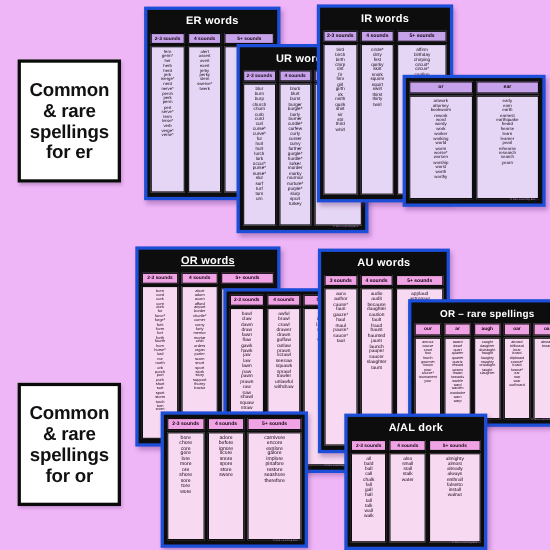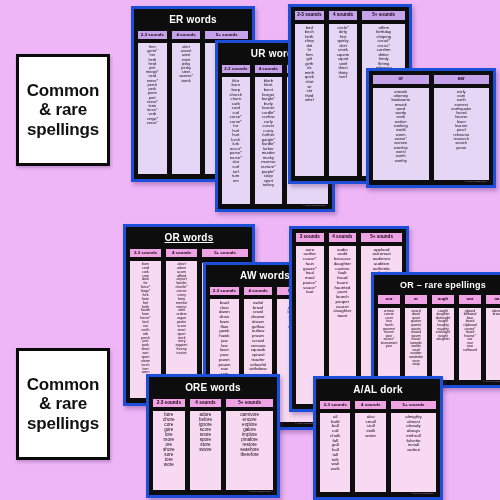--- a/index.html
+++ b/index.html
@@ -71,26 +71,28 @@
 </style>
 </head>
 <body style="background: rgb(238, 181, 247);">
 
 <div class="stage">
 
   <div class="textcard" style="left:16px;top:54px;width:94px;height:112px;">
     <span class="ln">Common</span>
     <span class="ln">&amp; rare</span>
     <span class="ln">spellings</span>
+    <span class="ln">for er</span>
   </div>
 
   <div class="textcard" style="left:16px;top:348px;width:94px;height:112px;">
     <span class="ln">Common</span>
     <span class="ln">&amp; rare</span>
     <span class="ln">spellings</span>
+    <span class="ln">for or</span>
   </div>
 
   <div id="cards-layer">
       <div class="card" style="left: 131px; top: 6px; width: 124px; height: 176px; z-index: 11;">
         <div class="inner t-purple">
           <div class="title" style="font-size: 10px;">ER words</div>
           <div class="cols">
             <div class="col">
               <div class="colhead" style="font-size: 4.4px;">2-3 sounds</div>
               <div class="collist" style="font-size: 3.9px;">
@@ -246,20 +248,21 @@
                 <span>turmoil</span>
                 <span>turnip</span>
               </div>
             </div>
           </div>
           <div class="credit">© Mrs Learning Bee</div>
         </div>
       </div>
       <div class="card" style="left: 288px; top: 4px; width: 124px; height: 180px; z-index: 13;">
         <div class="inner t-purple">
+          <div class="title" style="font-size: 10px;">IR words</div>
           <div class="cols">
             <div class="col">
               <div class="colhead" style="font-size: 4.6px;">2-3 sounds</div>
               <div class="collist" style="font-size: 4.2px;">
                 <span>bird</span>
                 <span>birch</span>
                 <span>birth</span>
                 <span>chirp</span>
                 <span>dirt</span>
                 <span>fir</span>
@@ -479,21 +482,20 @@
                   <span>vortex</span>
                 </div>
               </div>
             </div>
           </div>
           <div class="credit">© Mrs Learning Bee</div>
         </div>
       </div>
       <div class="card" style="left: 203px; top: 262px; width: 124px; height: 168px; z-index: 11;">
         <div class="inner t-pink">
-          <div class="title" style="font-size: 10px;">AW words</div>
           <div class="cols">
             <div class="col">
               <div class="colhead" style="font-size: 4.4px;">2-3 sounds</div>
               <div class="collist" style="font-size: 4.4px;">
                 <span>bawl</span>
                 <span>claw</span>
                 <span>dawn</span>
                 <span>draw</span>
                 <span>fawn</span>
                 <span>flaw</span>
@@ -544,20 +546,21 @@
                 <span>unlawful</span>
                 <span>withdrawal</span>
               </div>
             </div>
           </div>
           <div class="credit">© Mrs Learning Bee</div>
         </div>
       </div>
       <div class="card" style="left: 289px; top: 226px; width: 120px; height: 186px; z-index: 12;">
         <div class="inner t-pink">
+          <div class="title" style="font-size: 10px;">AU words</div>
           <div class="cols">
             <div class="col">
               <div class="colhead" style="font-size: 4.6px;">3 sounds</div>
               <div class="collist" style="font-size: 4.4px;">
                 <span>aura</span>
                 <span>author</span>
                 <span>cause*</span>
                 <span>faun</span>
                 <span>gauze*</span>
                 <span>haul</span>
@@ -691,21 +694,20 @@
                 <span>abroad</span>
                 <span>broad</span>
               </div>
             </div>
           </div>
           <div class="credit">© Mrs Learning Bee</div>
         </div>
       </div>
       <div class="card" style="left: 146px; top: 374px; width: 134px; height: 124px; z-index: 16;">
         <div class="inner t-pink">
-          <div class="title" style="font-size: 10px;">ORE words</div>
           <div class="cols">
             <div class="col">
               <div class="colhead" style="font-size: 4.6px;">2-3 sounds</div>
               <div class="collist" style="font-size: 4.6px;">
                 <span>bore</span>
                 <span>chore</span>
                 <span>core</span>
                 <span>gore</span>
                 <span>lore</span>
                 <span>more</span>

